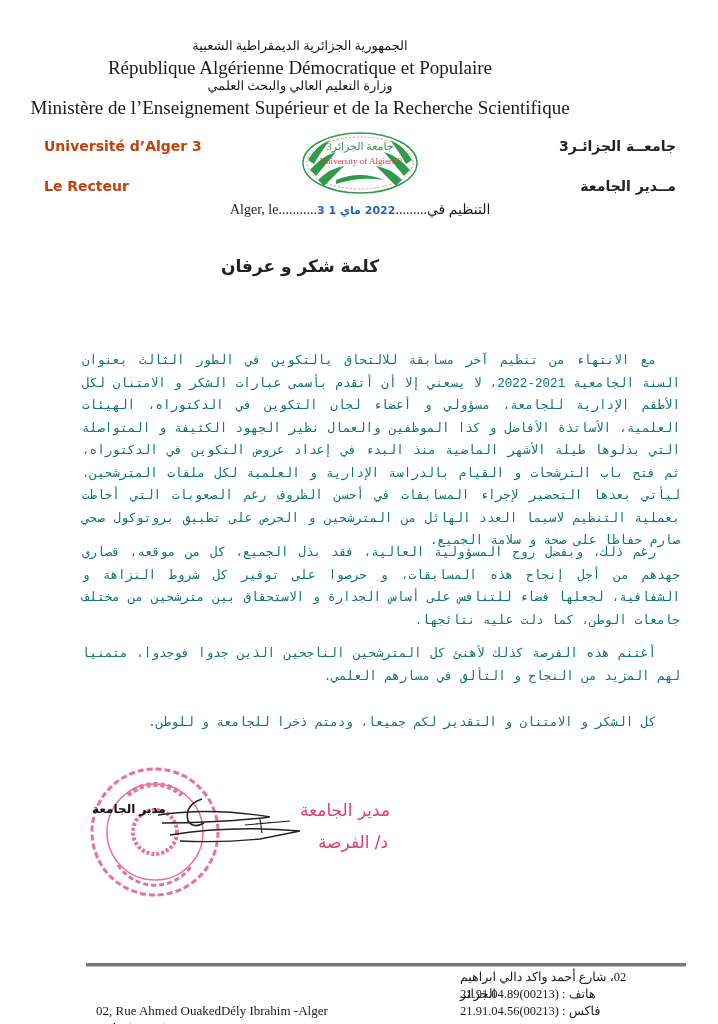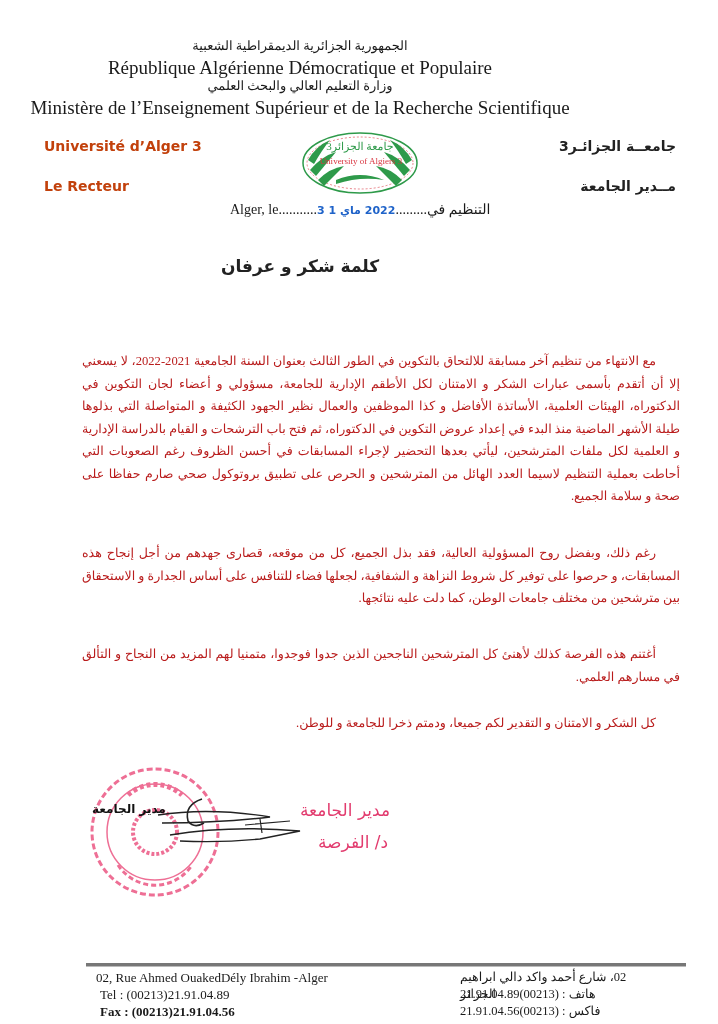--- a/index.html
+++ b/index.html
@@ -12,28 +12,28 @@
   .hdr-fr { font-size:19px; }
 
   .uni-fr { font-family:"DejaVu Sans", sans-serif; font-weight:bold; font-size:14px; color:#c2410c; }
   .uni-ar { font-family:"DejaVu Sans", sans-serif; font-weight:bold; font-size:14px; direction:rtl; color:#222; }
 
   .date-line { font-size:14px; }
   .date-hand { color:#1f63c9; font-weight:bold; font-family:"DejaVu Sans", sans-serif; font-size:11px; }
 
   .title { font-family:"DejaVu Sans", sans-serif; font-weight:bold; font-size:17px; direction:rtl; color:#222; }
 
-  .para { direction:rtl; text-align:justify; text-align-last:right; font-family:Liberation Serif, serif; font-size:12.6px; line-height:22.5px; color:#b91c1c; left:82px; width:598px; }
+  .para { direction:rtl; text-align:justify; text-align-last:right; font-family:Liberation Mono, monospace; font-size:12.6px; line-height:22.5px; color:#0f766e; left:82px; width:598px; }
   .para.indent { text-indent:24px; }
 
   .signer-label { font-family:"DejaVu Sans", sans-serif; font-weight:bold; font-size:12px; direction:rtl; color:#111; }
   .stamp-text { font-family:"DejaVu Sans", sans-serif; color:#e23b6e; font-size:17px; direction:rtl; }
 
   .footer-rule { left:86px; width:600px; height:3px; background:#777; border-bottom:1px solid #bbb; }
-  .foot-fr { font-size:13px; line-height:17px; }
+  .foot-fr { font-size:13px; line-height:17px;margin-top:33px; }
   .foot-ar { font-size:12.5px; line-height:17px; direction:rtl; text-align:left; }
 </style>
 </head>
 <body>
 
 <div class="abs center serif hdr-ar" style="top:38px;" dir="rtl">الجمهورية الجزائرية الديمقراطية الشعبية</div>
 <div class="abs center serif hdr-fr" style="top:57px;">République Algérienne Démocratique et Populaire</div>
 <div class="abs center serif hdr-ar" style="top:78px;" dir="rtl">وزارة التعليم العالي والبحث العلمي</div>
 <div class="abs center serif hdr-fr" style="top:97px;">Ministère de l’Enseignement Supérieur et de la Recherche Scientifique</div>
 

